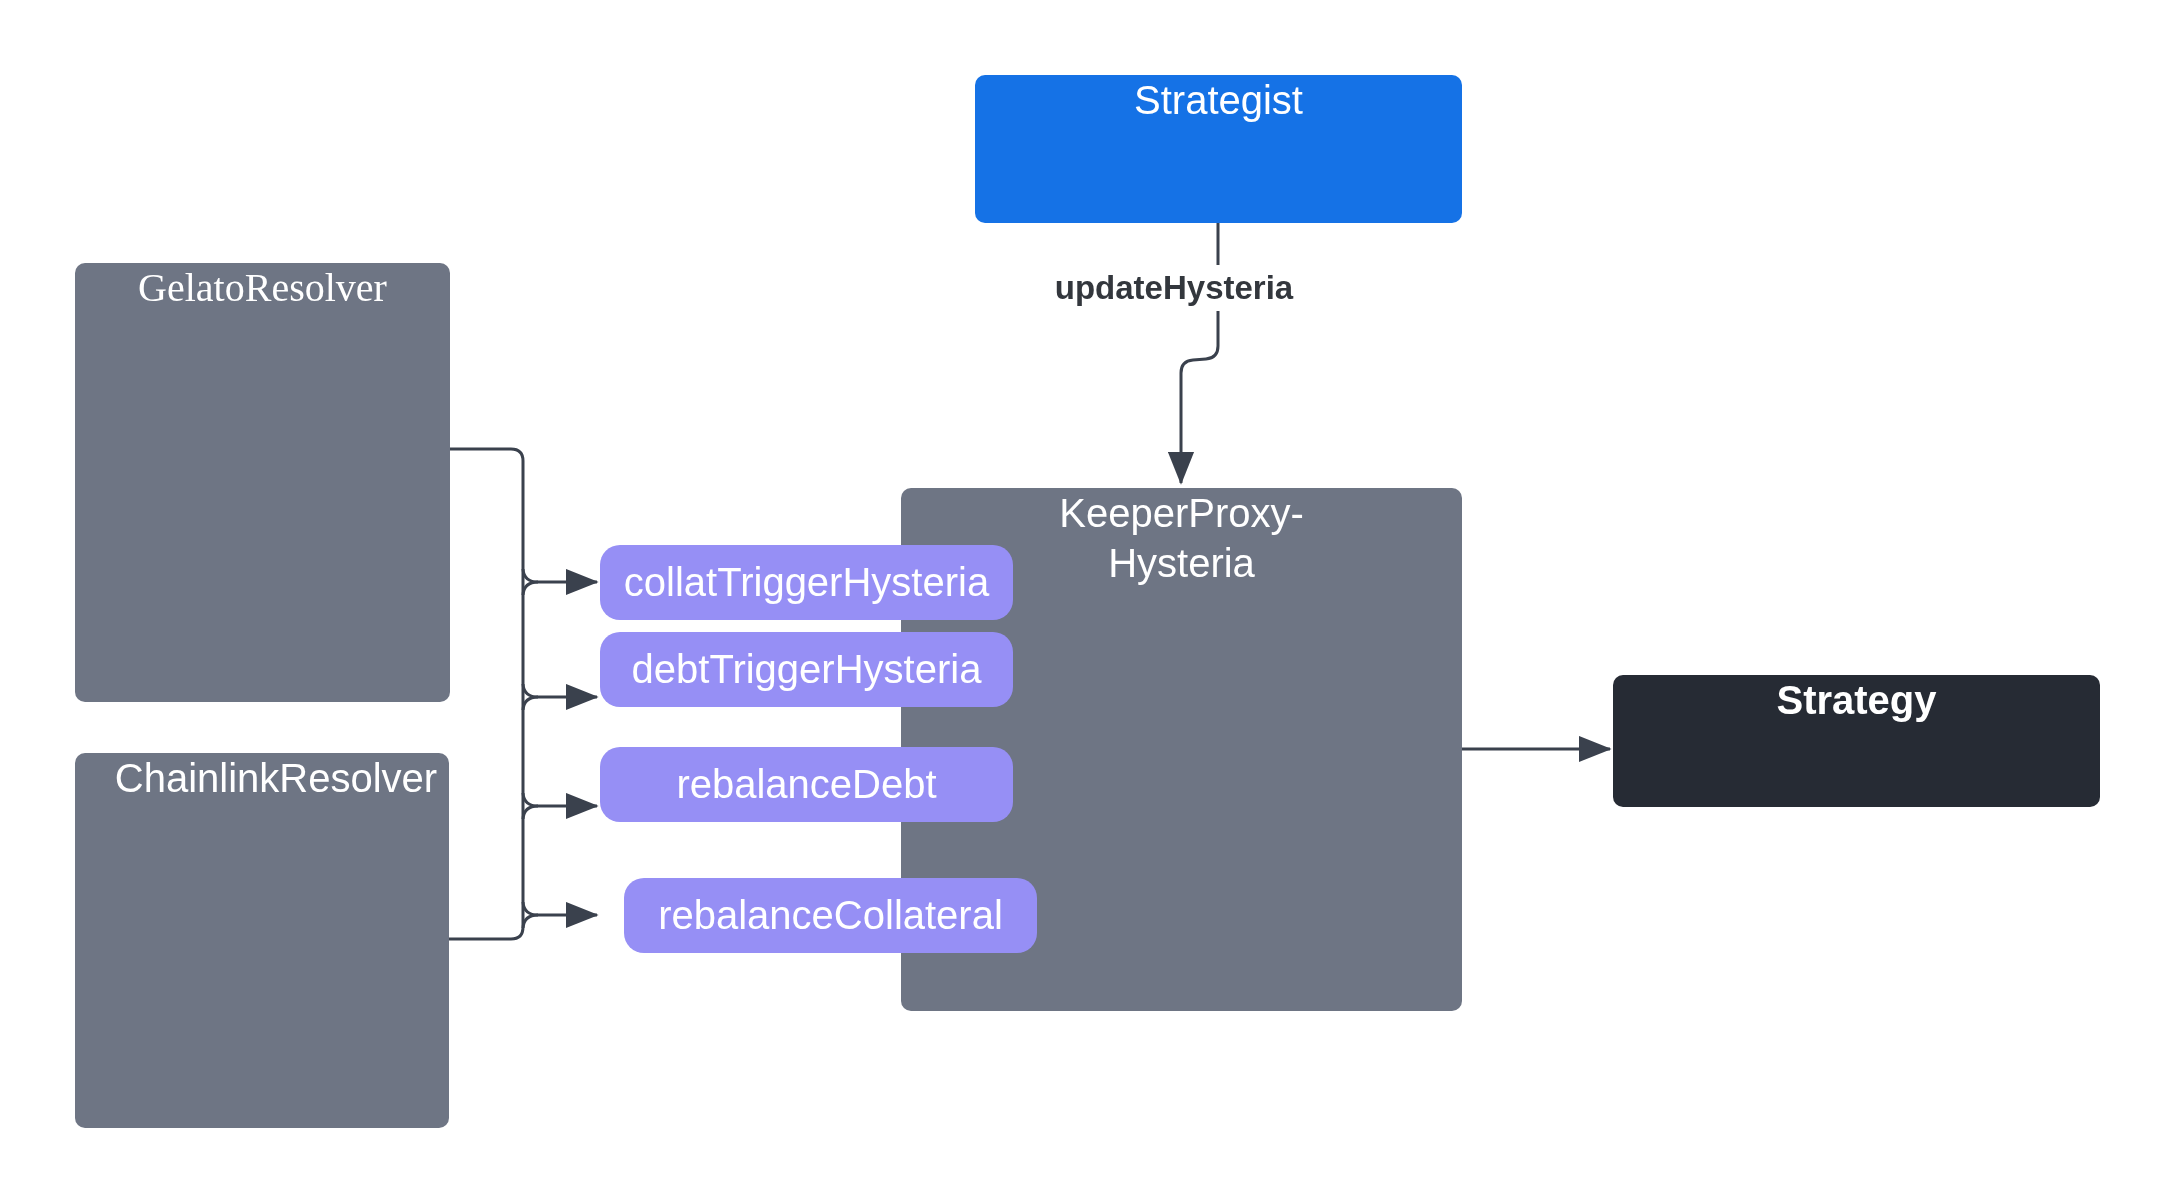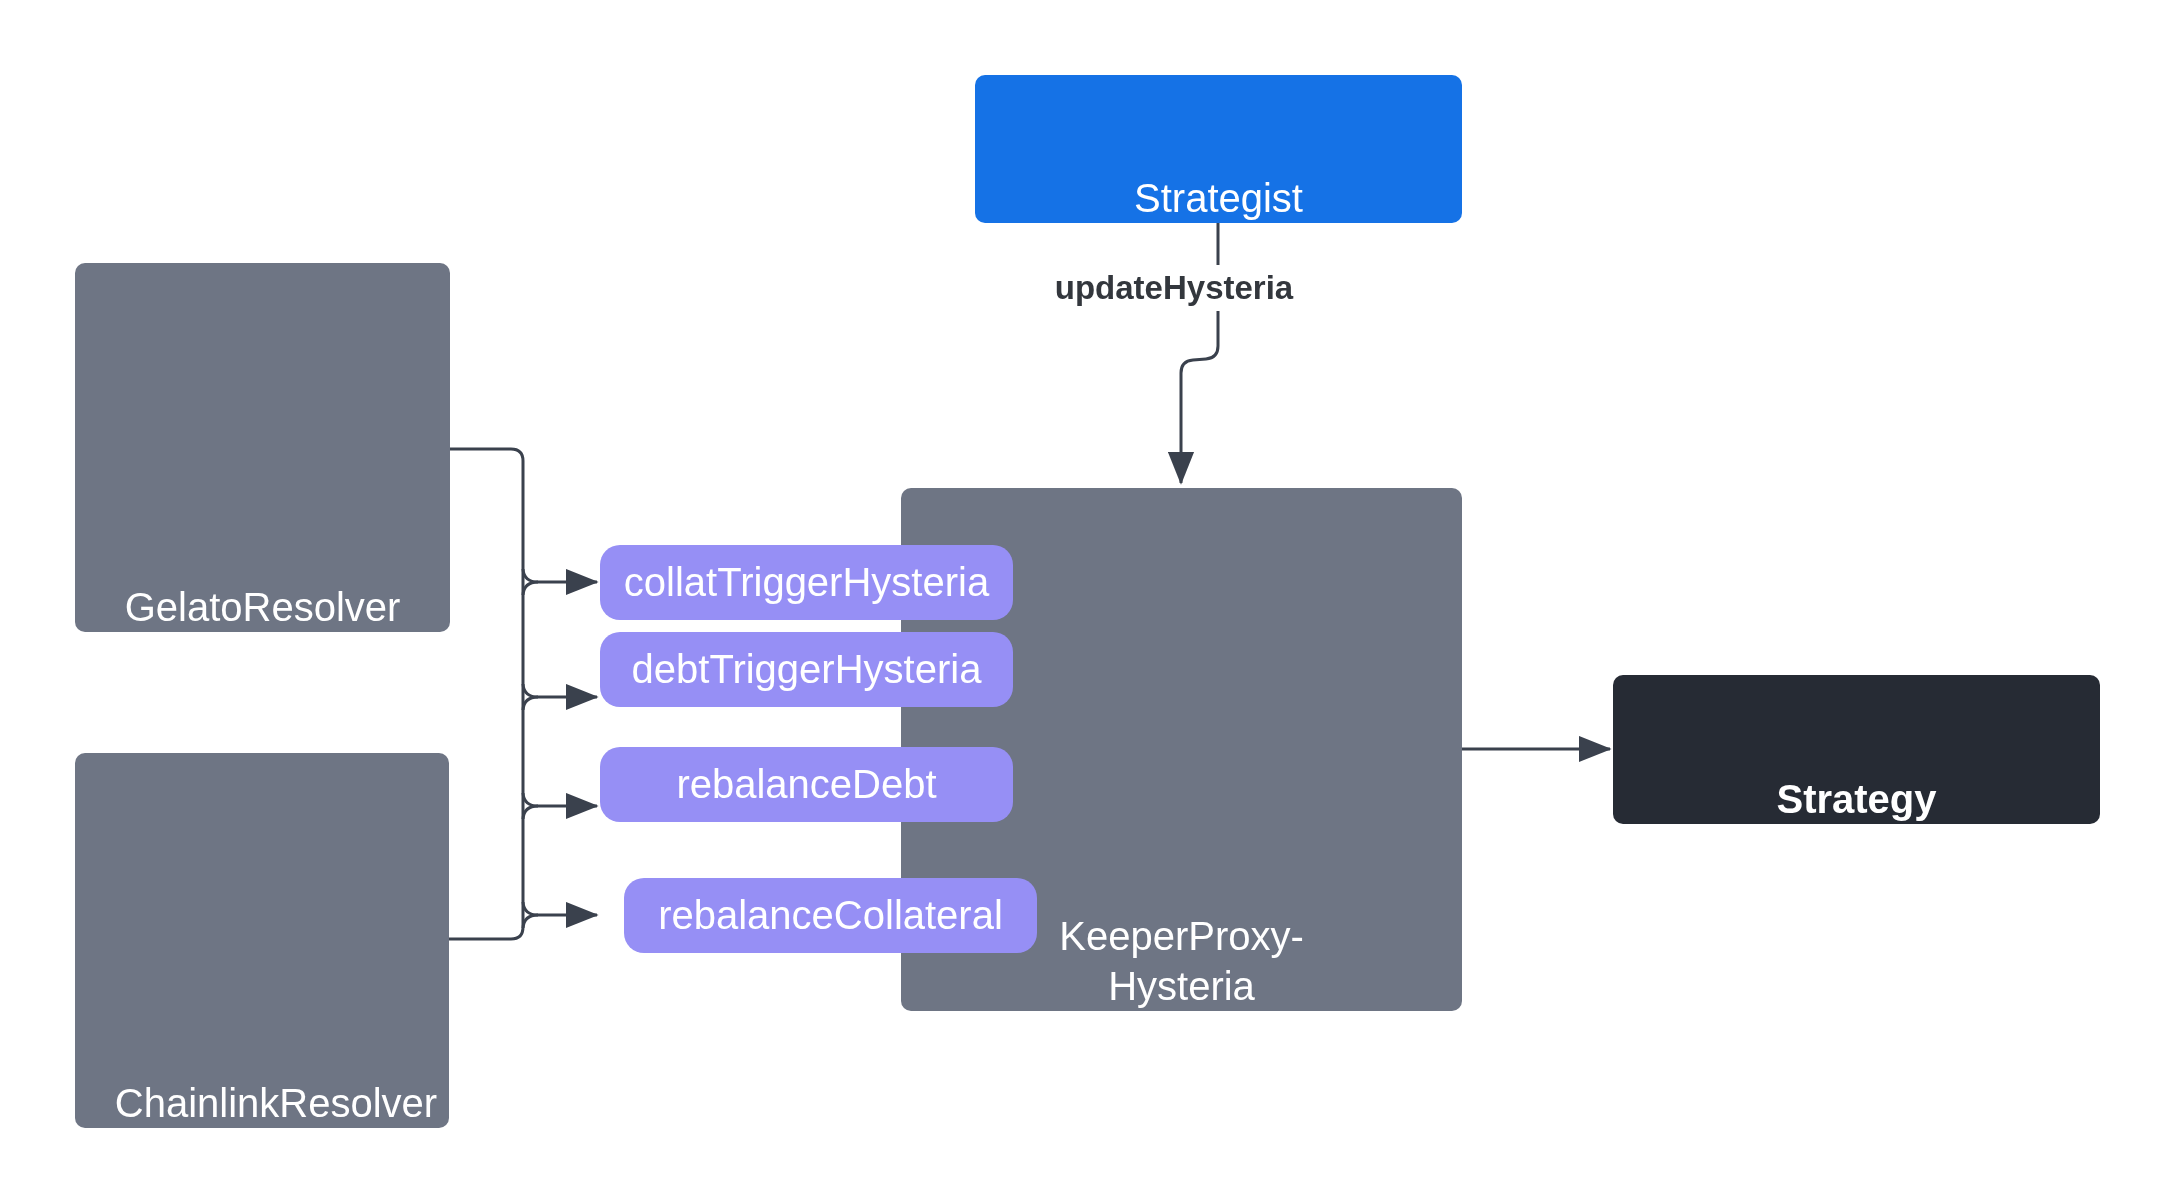--- a/index.html
+++ b/index.html
@@ -17,50 +17,51 @@
     position: relative;
     width: 2175px;
     height: 1202px;
     background: var(--bg);
     overflow: hidden;
     font-family: "Liberation Sans", "DejaVu Sans", sans-serif;
   }
   .node {
     position: absolute;
     display: flex;
-    align-items: flex-end;
+    align-items: flex-start;
     justify-content: center;
     text-align: center;
     color: var(--node-text);
     font-size: 40px;
     line-height: 50px;
     border-radius: 10px;
     box-sizing: border-box;
     z-index: 1;
   }
   .node-strategist {
     left: 975px; top: 75px; width: 487px; height: 148px;
     background: var(--blue);
   }
   .node-gelato {
-    left: 75px; top: 263px; width: 375px; height: 369px;
+    left: 75px; top: 263px; width: 375px; height: 439px;
     background: var(--gray);
+    font-family: Liberation Serif, serif;
   }
   .node-chainlink {
     left: 75px; top: 753px; width: 374px; height: 375px;
     background: var(--gray);
     padding-left: 28px;
   }
   .node-keeper {
     left: 901px; top: 488px; width: 561px; height: 523px;
     background: var(--gray);
     z-index: 1;
   }
   .node-strategy {
-    left: 1613px; top: 675px; width: 487px; height: 149px;
+    left: 1613px; top: 675px; width: 487px; height: 132px;
     background: var(--dark);
     font-weight: bold;
   }
   .pill {
     position: absolute;
     left: 600px;
     width: 413px;
     height: 75px;
     background: var(--purple);
     border-radius: 20px;

